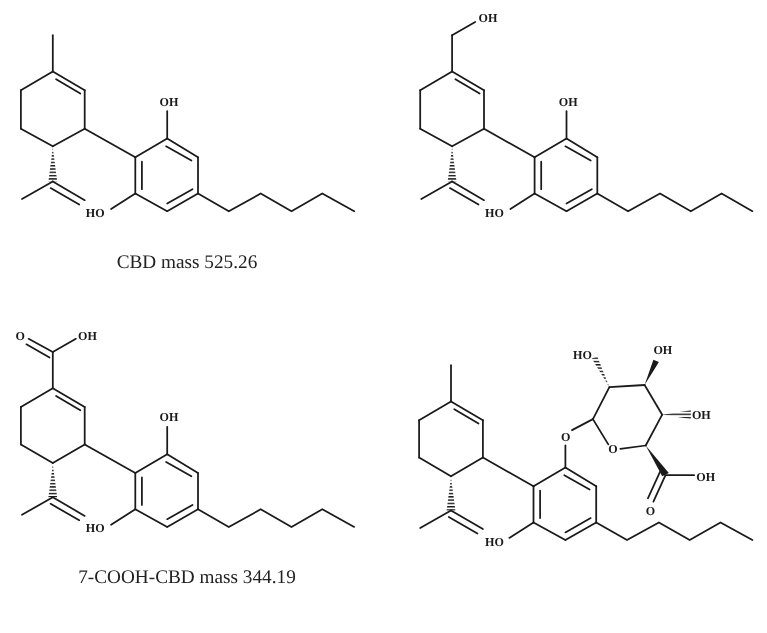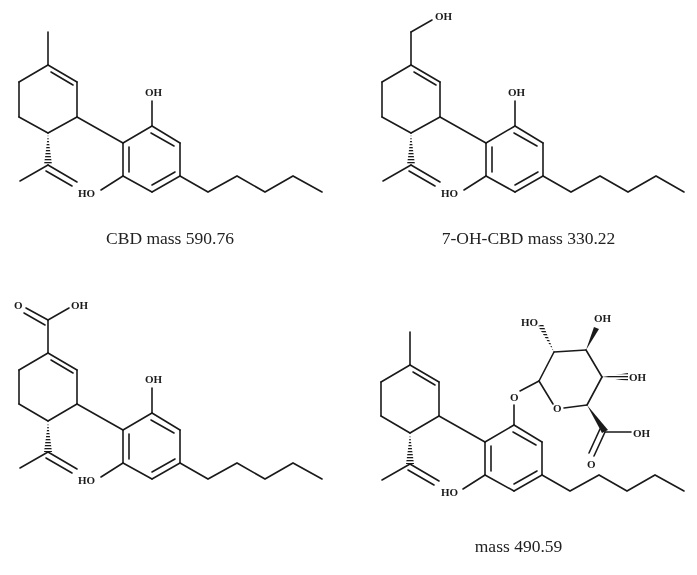--- a/index.html
+++ b/index.html
@@ -49,21 +49,21 @@
     <line class="bond" x1="129" y1="172" x2="129" y2="147"></line>
 
     <line class="bond" x1="152" y1="126" x2="152" y2="101"></line>
     <text class="atom" x="145" y="96">OH</text>
 
     <line class="bond" x1="123" y1="176" x2="101" y2="190"></line>
     <text class="atom" x="78" y="197">HO</text>
 
     <polyline class="bond" points="180,176 208,192 237,176 265,192 293,176 322,192"></polyline>
   </svg>
-  <div class="caption" style="left:0;width:340px;top:228px;">CBD mass 590.76</div>
+  <div class="caption" style="left:0;width:340px;top:228px;">CBD mass 525.26</div>
 </div>
 
 <div class="panel" style="left:360px;top:0;width:337px;height:270px;">
   <svg width="337" height="270">
     <defs>
       <pattern id="hashv2" width="4" height="3" patternUnits="userSpaceOnUse">
         <rect x="0" y="0" width="4" height="1.3" fill="#1a1a1a"></rect>
       </pattern>
     </defs>
 
@@ -91,21 +91,20 @@
     <line class="bond" x1="178" y1="172" x2="155" y2="185"></line>
     <line class="bond" x1="155" y1="192" x2="126" y2="176"></line>
     <line class="bond" x1="126" y1="176" x2="126" y2="143"></line>
     <line class="bond" x1="132" y1="172" x2="132" y2="147"></line>
     <line class="bond" x1="155" y1="126" x2="155" y2="101"></line>
     <text class="atom" x="148" y="96">OH</text>
     <line class="bond" x1="126" y1="176" x2="104" y2="190"></line>
     <text class="atom" x="81" y="197">HO</text>
     <polyline class="bond" points="183,176 211,192 240,176 268,192 296,176 324,192"></polyline>
   </svg>
-  <div class="caption" style="left:0;width:337px;top:228px;">7-OH-CBD mass 330.22</div>
 </div>
 
 <div class="panel" style="left:0;top:280px;width:340px;height:295px;">
   <svg width="340" height="295">
     <defs>
       <pattern id="hashv3" width="4" height="3" patternUnits="userSpaceOnUse">
         <rect x="0" y="0" width="4" height="1.3" fill="#1a1a1a"></rect>
       </pattern>
     </defs>
 
@@ -136,20 +135,21 @@
     <line class="bond" x1="175" y1="179" x2="152" y2="192"></line>
     <line class="bond" x1="152" y1="199" x2="123" y2="183"></line>
     <line class="bond" x1="123" y1="183" x2="123" y2="150"></line>
     <line class="bond" x1="129" y1="179" x2="129" y2="154"></line>
     <line class="bond" x1="152" y1="133" x2="152" y2="108"></line>
     <text class="atom" x="145" y="103">OH</text>
     <line class="bond" x1="123" y1="183" x2="101" y2="197"></line>
     <text class="atom" x="78" y="204">HO</text>
     <polyline class="bond" points="180,183 208,199 237,183 265,199 293,183 322,199"></polyline>
   </svg>
+  <div class="caption" style="left:0;width:340px;top:234px;">7-COOH-CBD mass 344.19</div>
 </div>
 
 <div class="panel" style="left:340px;top:280px;width:357px;height:295px;">
   <svg width="357" height="295">
     <defs>
       <pattern id="hashv4" width="4" height="3" patternUnits="userSpaceOnUse">
         <rect x="0" y="0" width="4" height="1.3" fill="#1a1a1a"></rect>
       </pattern>
     </defs>
 
@@ -203,14 +203,13 @@
     <polygon points="262,97 288,93 288,101" fill="url(#hashv4)"></polygon>
     <text class="atom" x="289" y="101">OH</text>
 
     <polygon points="247,125 262,153 268,150" fill="#1a1a1a"></polygon>
     <line class="bond" x1="265" y1="152" x2="291" y2="152"></line>
     <text class="atom" x="293" y="157">OH</text>
     <line class="bond" x1="265" y1="152" x2="254" y2="176"></line>
     <line class="bond" x1="260" y1="149" x2="249" y2="173"></line>
     <text class="atom" x="247" y="188">O</text>
   </svg>
-  <div class="caption" style="left:0;width:357px;top:256px;">mass 490.59</div>
 </div>
 
 </body></html>

